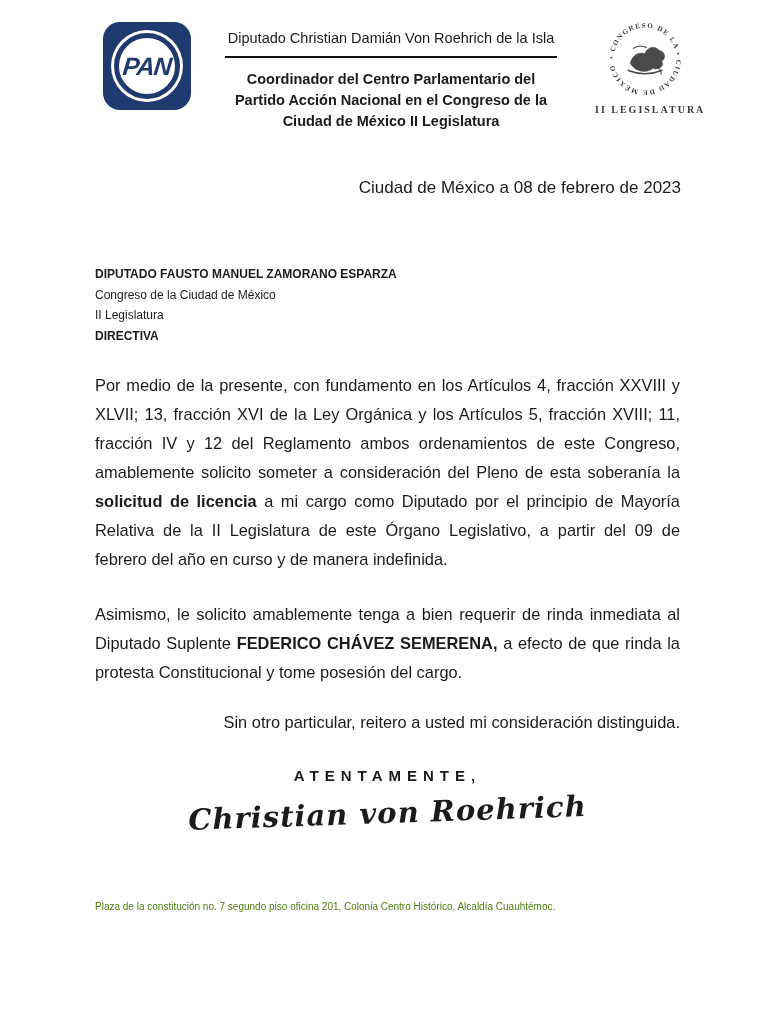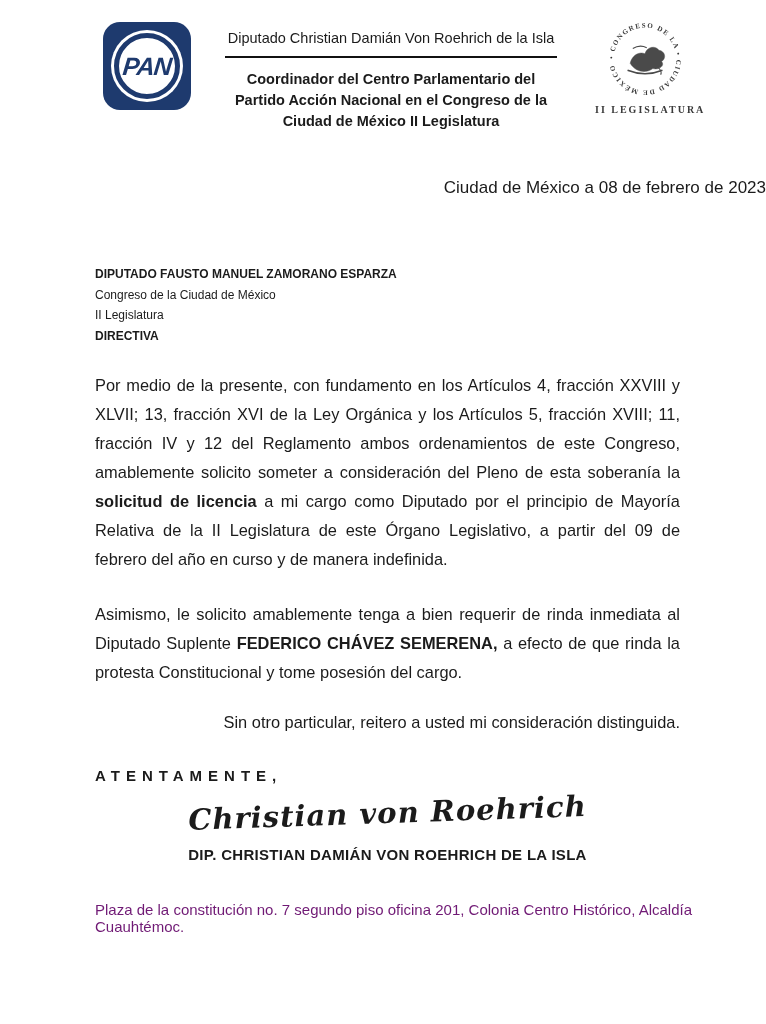--- a/index.html
+++ b/index.html
@@ -68,39 +68,41 @@
     font-weight: bold;
     font-size: 10px;
     letter-spacing: 2px;
     color: #3a3a3a;
     margin-top: 4px;
     white-space: nowrap;
   }
   
   .date-line {
     margin-top: 46px;
+    padding-right: 85px;
     text-align: right;
     font-size: 17px;
   }
   .recipient {
     margin: 66px 86px 0 95px;
     font-size: 12px;
     line-height: 20.5px;
   }
   .bold { font-weight: bold; }
   .body-par {
     margin: 26px 86px 0 95px;
     font-size: 16.4px;
     line-height: 29px;
     text-align: justify;
   }
   .body-par.first { margin-top: 25px; }
   .body-par.no-justify { text-align: right; margin-top: 21px; }
   .closing {
     margin: 30px 86px 0 95px;
+    text-align: center;
     font-weight: bold;
     font-size: 15px;
     letter-spacing: 6px;
   }
   .signature-script {
     margin: 12px 86px 0 95px;
     text-align: center;
     font-family: "DejaVu Serif", cursive;
     font-style: italic;
     font-weight: bold;
@@ -111,22 +113,22 @@
   .signer-name {
     margin: 16px 86px 0 95px;
     text-align: center;
     font-weight: bold;
     font-size: 15px;
     letter-spacing: 0.3px;
   }
   .footer-address {
     position: absolute;
     left: 95px; top: 901px;
-    font-size: 15px;
-    color: #701a75;
+    font-size: 10px;
+    color: #4d7c0f;
   }
 </style>
 </head>
 <body>
 
 <div class="page">
 
   <div class="letterhead">
 
     <div class="pan-logo" style="background:#1e3a6e;">
@@ -173,17 +175,16 @@
   <p class="body-par first"><span>Por medio de la presente, con fundamento en los Artículos 4, fracción XXVIII y XLVII; 13, fracción XVI de la Ley Orgánica y los Artículos 5, fracción XVIII; 11, fracción IV y 12 del Reglamento ambos ordenamientos de este Congreso, amablemente solicito someter a consideración del Pleno de esta soberanía la </span><span class="bold">solicitud de licencia</span><span> a mi cargo como Diputado por el principio de Mayoría Relativa de la II Legislatura de este Órgano Legislativo, a partir del 09 de febrero del año en curso y de manera indefinida.</span></p>
 
   <p class="body-par"><span>Asimismo, le solicito amablemente tenga a bien requerir de rinda inmediata al Diputado Suplente </span><span class="bold">FEDERICO CHÁVEZ SEMERENA,</span><span> a efecto de que rinda la protesta Constitucional y tome posesión del cargo.</span></p>
 
   <p class="body-par no-justify">Sin otro particular, reitero a usted mi consideración distinguida.</p>
 
   <div class="closing">ATENTAMENTE,</div>
 
   <div class="signature-script">Christian von Roehrich</div>
 
-  <div class="signer-name">DIP. CHRISTIAN DAMIÁN VON ROEHRICH DE LA ISLA</div>
 
   <div class="footer-address">Plaza de la constitución no. 7 segundo piso oficina 201, Colonia Centro Histórico, Alcaldía Cuauhtémoc.</div>
 
 </div>
 
 </body></html>

